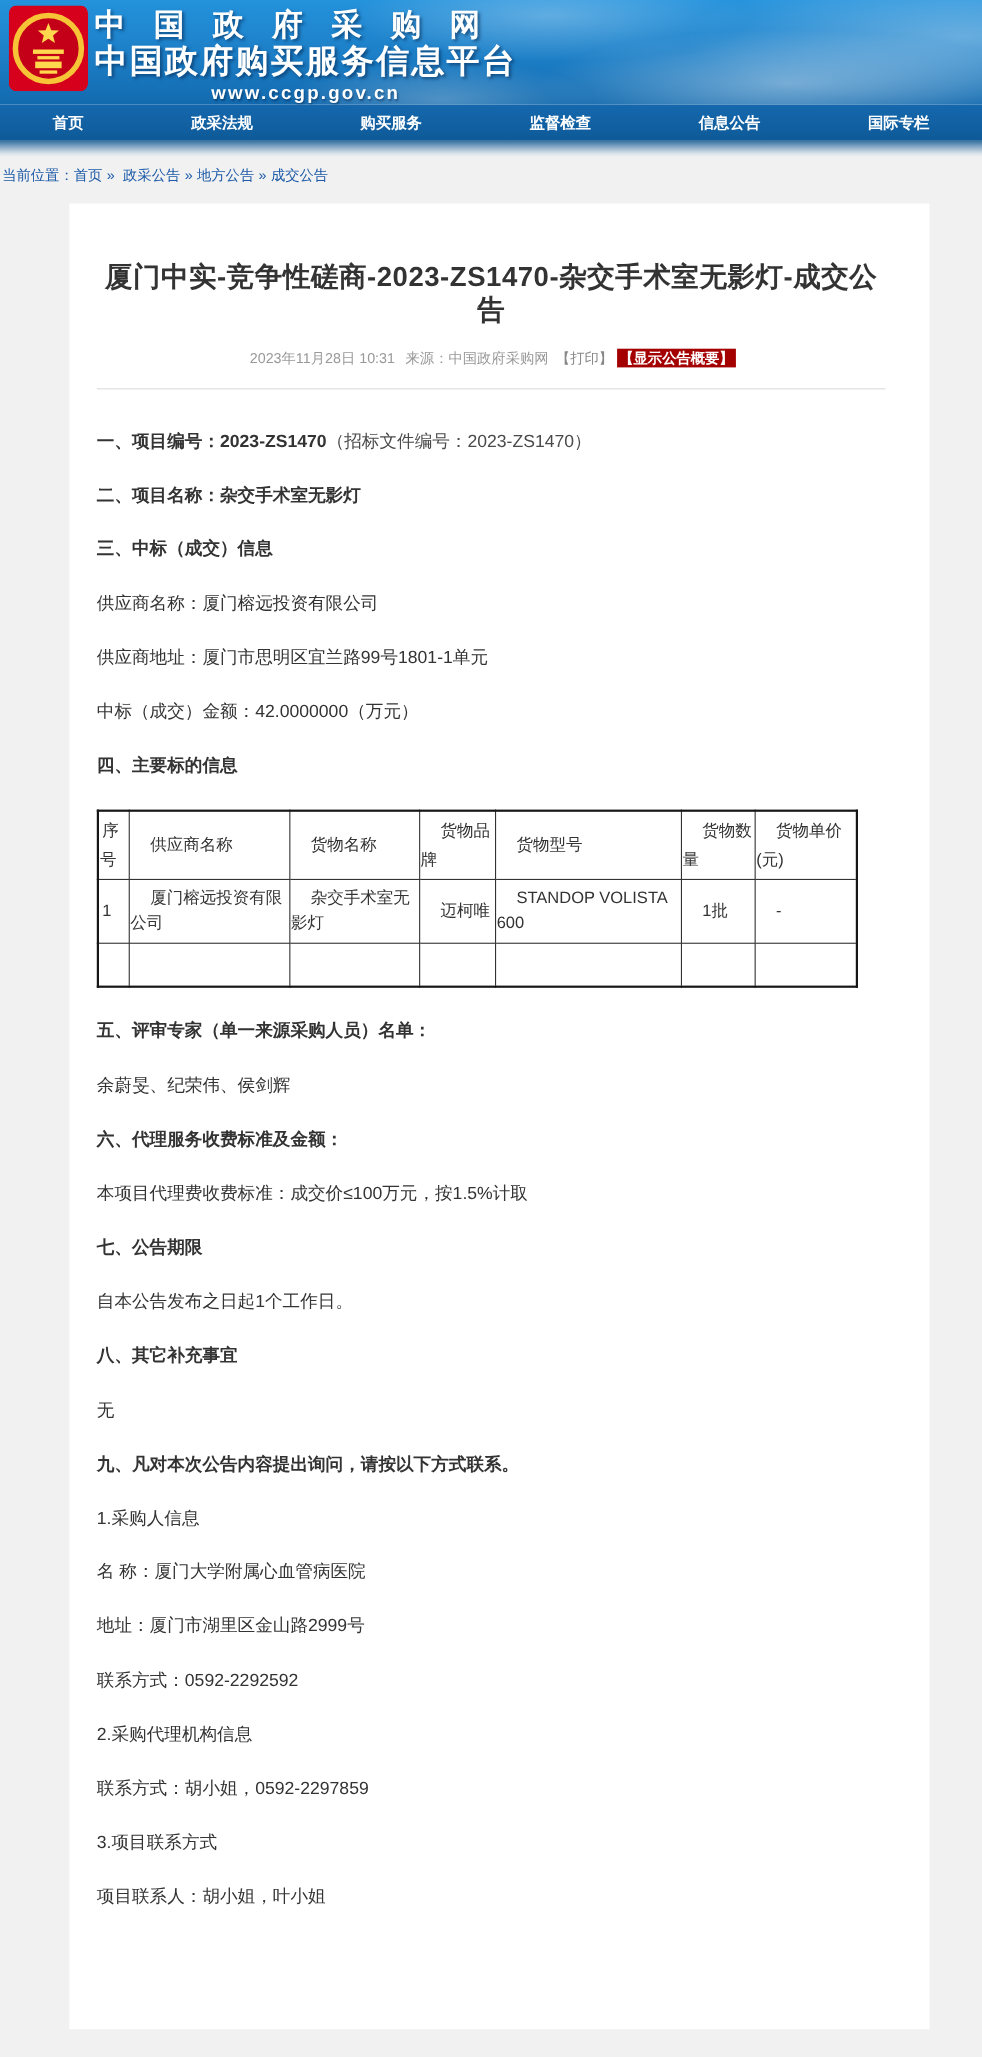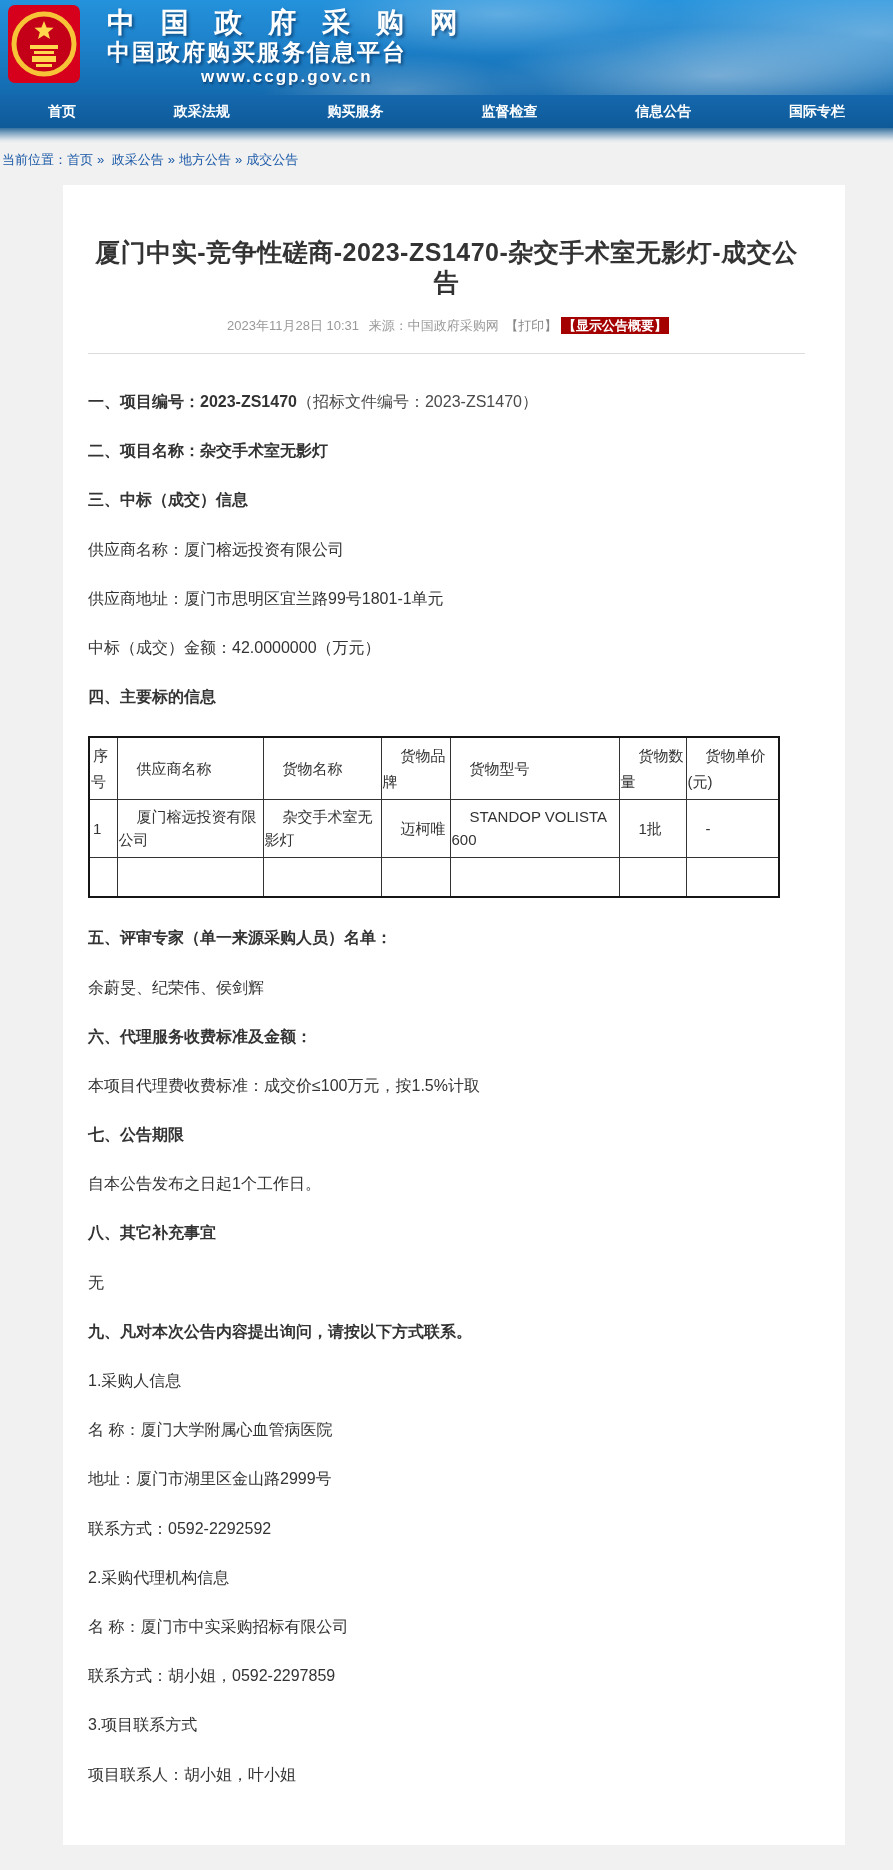--- a/index.html
+++ b/index.html
@@ -17,27 +17,27 @@
     height: 95px;
     overflow: hidden;
     background:
       radial-gradient(ellipse 320px 70px at 80% 80%, rgba(255,255,255,.40), rgba(255,255,255,0) 70%),
       radial-gradient(ellipse 260px 60px at 56% 15%, rgba(255,255,255,.28), rgba(255,255,255,0) 70%),
       radial-gradient(ellipse 360px 90px at 98% 35%, rgba(255,255,255,.33), rgba(255,255,255,0) 70%),
       radial-gradient(ellipse 200px 50px at 45% 95%, rgba(255,255,255,.25), rgba(255,255,255,0) 70%),
       linear-gradient(180deg, #2492dc 0%, #1c7ec6 55%, #136aae 100%);
   }
   .emblem { position: absolute; left: 8px; top: 5px; width: 72px; height: 78px; }
-  .banner-text { position: absolute; left: 107px; top: 7px; color: #fff; }
+  .banner-text { position: absolute; left: 86px; top: 7px; color: #fff; }
   .bt1 {
     font-size: 28px; font-weight: bold; letter-spacing: 9px; line-height: 1.15;
     text-shadow: 2px 2px 3px rgba(0,30,70,.55); white-space: nowrap;
   }
   .bt2 {
-    font-size: 23px; font-weight: bold; letter-spacing: 2px; line-height: 1.15;
+    font-size: 30px; font-weight: bold; letter-spacing: 2px; line-height: 1.15;
     text-shadow: 2px 2px 3px rgba(0,30,70,.55); white-space: nowrap;
   }
   .bt3 {
     font-size: 17px; font-weight: bold; letter-spacing: 2px; text-align: center;
     text-shadow: 1px 2px 2px rgba(0,30,70,.5); margin-top: 1px;
   }
 
   
   .nav {
     height: 33px;
@@ -230,19 +230,18 @@
 
     <p class="hd">八、其它补充事宜</p>
     <p>无</p>
 
     <p class="hd">九、凡对本次公告内容提出询问，请按以下方式联系。</p>
     <p>1.采购人信息</p>
     <p>名 称：厦门大学附属心血管病医院</p>
     <p>地址：厦门市湖里区金山路2999号</p>
     <p>联系方式：0592-2292592</p>
     <p>2.采购代理机构信息</p>
-    <p>名 称：厦门市中实采购招标有限公司</p>
     <p>联系方式：胡小姐，0592-2297859</p>
     <p>3.项目联系方式</p>
     <p>项目联系人：胡小姐，叶小姐</p>
 
   </div>
 </div>
 
 </body></html>

